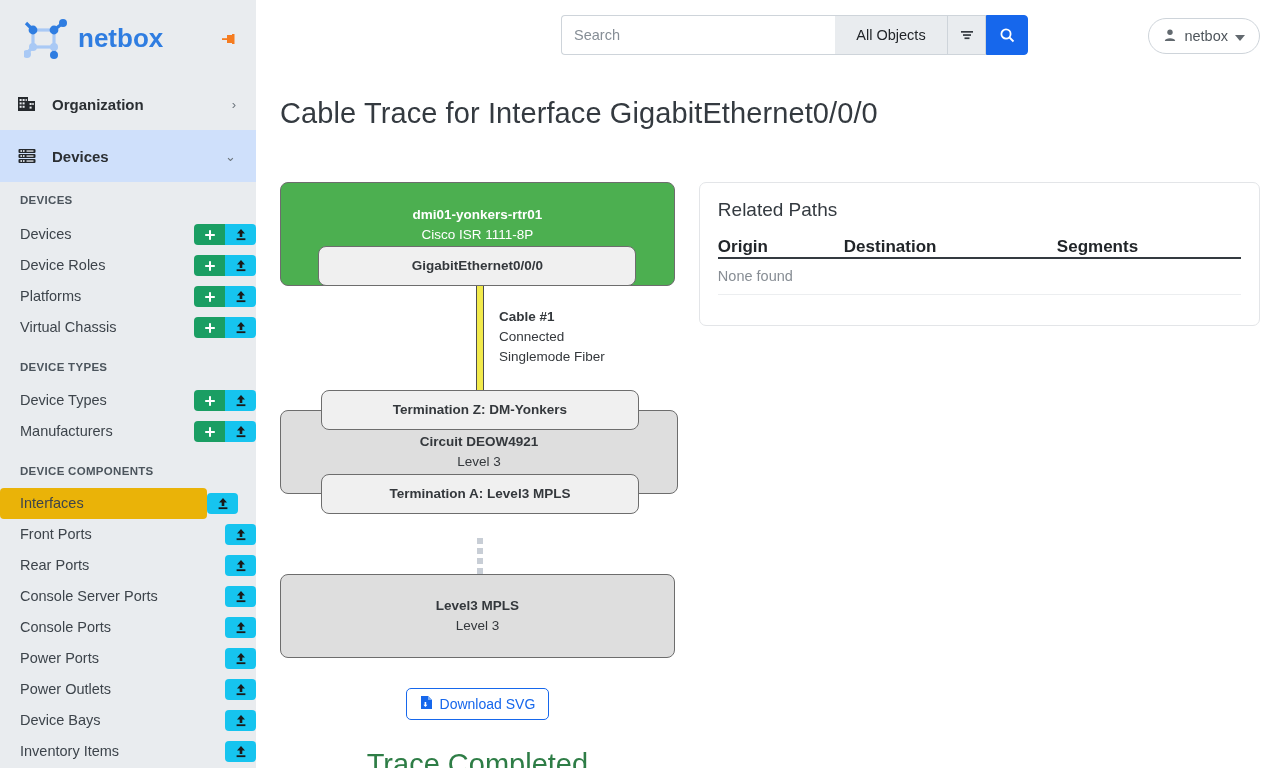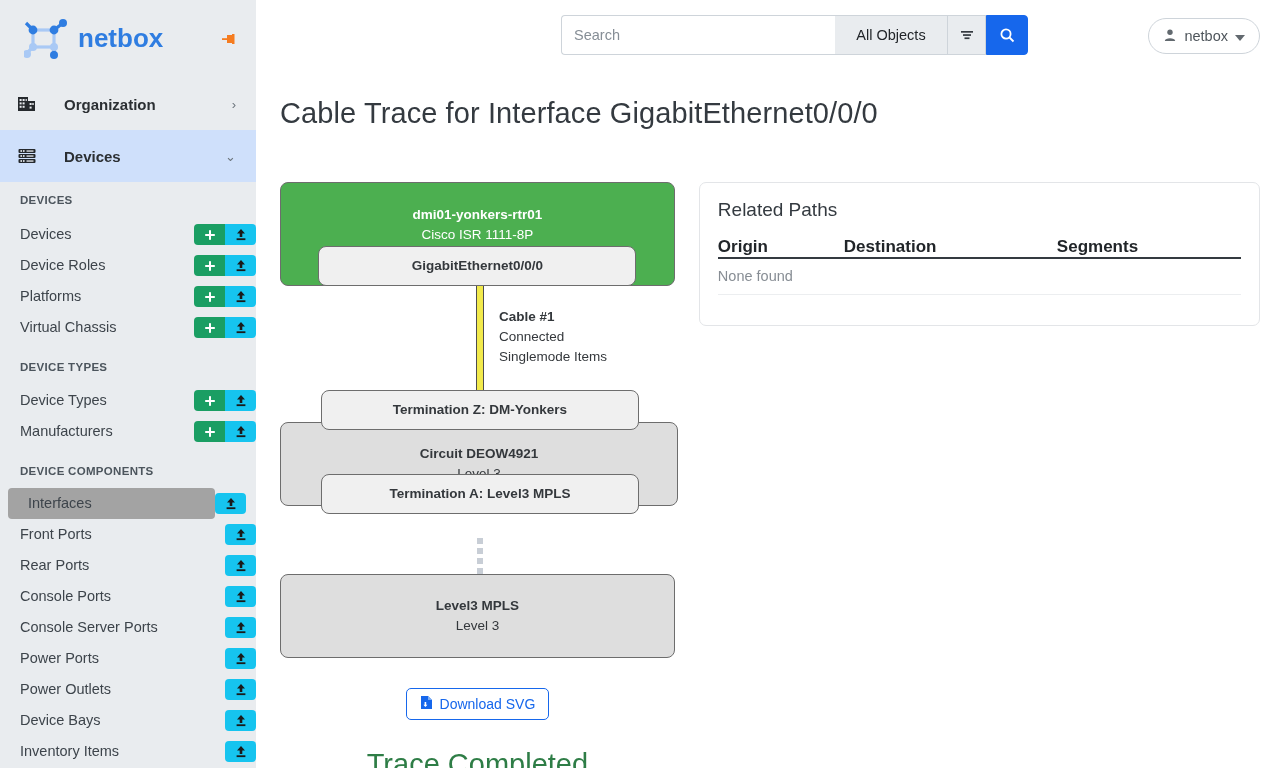--- a/index.html
+++ b/index.html
@@ -28,21 +28,21 @@
   }
   .brand-logo { display: flex; align-items: center; gap: 8px; flex: 1; }
   .brand-mark { width: 46px; height: 40px; }
   .brand-word { height: 30px; }
   .pin-icon { width: 22px; height: 22px; display: flex; align-items: center; justify-content: center; cursor: pointer; }
 
   .nav-group-row {
     display: flex; align-items: center;
     height: 52px;
     padding: 0 20px 0 14px;
-    gap: 24px;
+    gap: 12px;
     cursor: pointer;
   }
   .nav-group-row.plain { background: #e9ecef; }
   .nav-group-row.active { background: #cfe0fb; }
   .nav-group-row .gicon { width: 26px; display: flex; justify-content: center; }
   .nav-group-row .glabel {
     font-size: 15px; font-weight: bold; color: #2b2f33; flex: 1;
   }
   .nav-group-row .gchev { color: #6c757d; font-size: 13px; }
 
@@ -56,22 +56,22 @@
     height: 31px;
     margin: 0 8px 0 0;
     padding-left: 20px;
     position: relative;
     cursor: pointer;
   }
   .nav-item .ilabel {
     font-size: 14.5px; color: #3d444b; flex: 1; line-height: 1;
   }
   .nav-item.active {
-    background: #a3a3a3; border-radius: 4px;
-    margin-left: 8px; width: 207px;
+    background: #eab308; border-radius: 4px;
+    margin-left: 0; width: 207px;
   }
   .btn-group { position: absolute; right: -8px; display: flex; }
   .btn-sq {
     width: 31px; height: 21px;
     display: flex; align-items: center; justify-content: center;
     cursor: pointer;
   }
   .btn-add { background: #1a9e63; border-radius: 4px 0 0 4px; }
   .btn-imp { background: #16c4ef; border-radius: 0 4px 4px 0; }
   .btn-imp.solo { border-radius: 4px; }
@@ -167,21 +167,21 @@
     border-left: 1px solid #4d4d4d; border-right: 1px solid #4d4d4d;
   }
   .cable-text {
     position: absolute; left: 219px; top: 21px;
     text-align: left; font-size: 13.5px; color: #34383c; line-height: 20px;
   }
   .cable-text .ct1 { font-weight: bold; }
 
   .circuit-wrap { position: relative; height: 144px; }
   .circuit-box {
-    position: absolute; left: 0; top: 32px;
+    position: absolute; left: 0; top: 20px;
     width: 398px; height: 84px;
     background: #dedede; border: 1px solid #6d6d6d; border-radius: 8px;
     z-index: 1;
     display: flex; flex-direction: column; align-items: center; justify-content: center;
   }
   .circuit-box .c1 { font-size: 13.5px; font-weight: bold; color: #34383c; line-height: 20px; }
   .circuit-box .c2 { font-size: 13.5px; color: #34383c; line-height: 20px; }
   .term-z { position: absolute; left: 41px; top: 0; z-index: 3; }
   .term-a { position: absolute; left: 41px; top: 84px; z-index: 3; }
 
@@ -444,32 +444,32 @@
       <span class="btn-group">
         <span class="btn-sq btn-imp solo">
             <svg width="12" height="13" viewBox="0 0 12 13">
               <path d="M6 1 L10 5.4 L7.3 5.4 L7.3 9 L4.7 9 L4.7 5.4 L2 5.4 Z" fill="#1a1a1a"></path>
               <rect x="1.6" y="10.3" width="8.8" height="1.8" fill="#1a1a1a"></rect>
             </svg>
           </span>
       </span>
     </div>
     <div class="nav-item">
+      <span class="ilabel">Console Server Ports</span>
+      <span class="btn-group">
+        <span class="btn-sq btn-imp solo">
+            <svg width="12" height="13" viewBox="0 0 12 13">
+              <path d="M6 1 L10 5.4 L7.3 5.4 L7.3 9 L4.7 9 L4.7 5.4 L2 5.4 Z" fill="#1a1a1a"></path>
+              <rect x="1.6" y="10.3" width="8.8" height="1.8" fill="#1a1a1a"></rect>
+            </svg>
+          </span>
+      </span>
+    </div>
+    <div class="nav-item">
       <span class="ilabel">Console Ports</span>
-      <span class="btn-group">
-        <span class="btn-sq btn-imp solo">
-            <svg width="12" height="13" viewBox="0 0 12 13">
-              <path d="M6 1 L10 5.4 L7.3 5.4 L7.3 9 L4.7 9 L4.7 5.4 L2 5.4 Z" fill="#1a1a1a"></path>
-              <rect x="1.6" y="10.3" width="8.8" height="1.8" fill="#1a1a1a"></rect>
-            </svg>
-          </span>
-      </span>
-    </div>
-    <div class="nav-item">
-      <span class="ilabel">Console Server Ports</span>
       <span class="btn-group">
         <span class="btn-sq btn-imp solo">
             <svg width="12" height="13" viewBox="0 0 12 13">
               <path d="M6 1 L10 5.4 L7.3 5.4 L7.3 9 L4.7 9 L4.7 5.4 L2 5.4 Z" fill="#1a1a1a"></path>
               <rect x="1.6" y="10.3" width="8.8" height="1.8" fill="#1a1a1a"></rect>
             </svg>
           </span>
       </span>
     </div>
     <div class="nav-item">
@@ -567,21 +567,21 @@
           <div class="t3">DM-Yonkers / Comms closet</div>
         </div>
 
         <div class="term-box node-interface">GigabitEthernet0/0/0</div>
 
         <div class="cable-seg">
           <div class="cable-line"></div>
           <div class="cable-text">
             <div class="ct1">Cable #1</div>
             <div>Connected</div>
-            <div>Singlemode Items</div>
+            <div>Singlemode Fiber</div>
           </div>
         </div>
 
         <div class="circuit-wrap">
           <div class="circuit-box">
             <div class="c1">Circuit DEOW4921</div>
             <div class="c2">Level 3</div>
           </div>
           <div class="term-box term-z">Termination Z: DM-Yonkers</div>
           <div class="term-box term-a">Termination A: Level3 MPLS</div>

